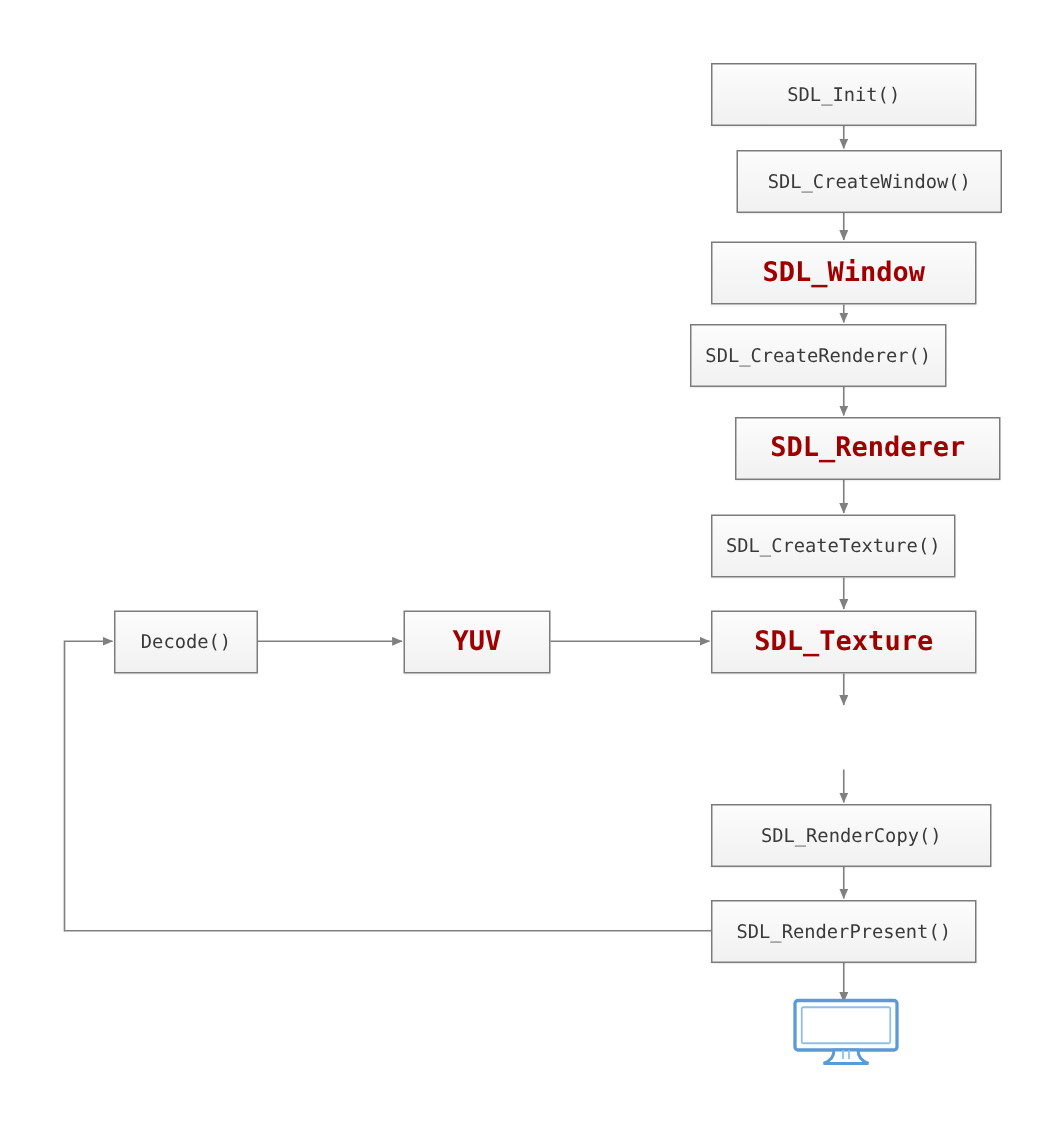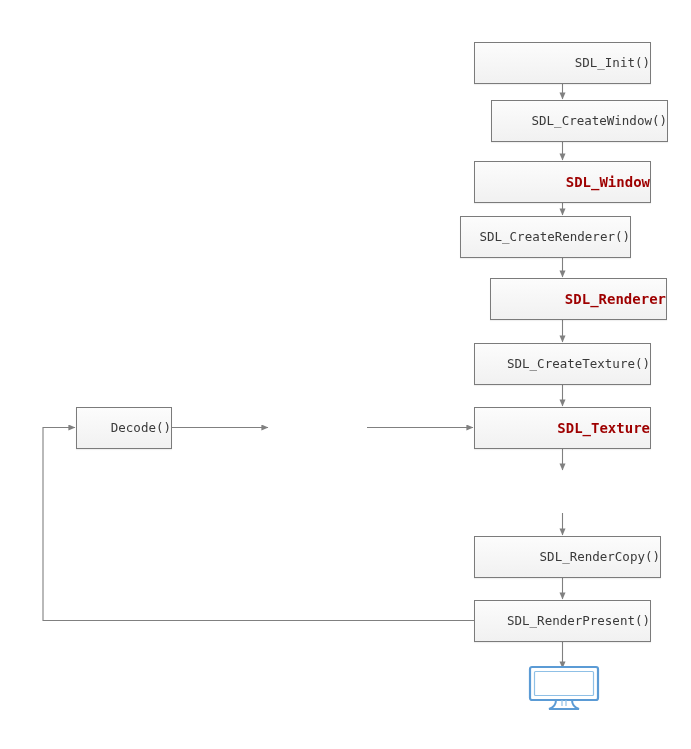--- a/index.html
+++ b/index.html
@@ -23,34 +23,34 @@
     height: 749px;
   }
 
   .node {
     position: absolute;
     box-sizing: border-box;
     border: 1px solid #7b7b7b;
     background: linear-gradient(to bottom, #fcfcfc 0%, #f7f7f7 45%, #f1f1f1 100%);
     display: flex;
     align-items: center;
-    justify-content: flex-end;
+    justify-content: center;
     font-family: "DejaVu Sans Mono", "Liberation Mono", monospace;
     font-size: 12.5px;
     color: #3a3a3a;
     letter-spacing: 0px;
     line-height: 1;
     white-space: nowrap;
     box-shadow: 0 1px 1px rgba(0,0,0,0.06);
   }
 
   .node.struct {
     color: #9e0000;
     font-weight: bold;
-    font-size: 14px;
+    font-size: 18px;
   }
 
   .node .label {
     display: block;
   }
 
   
   #edges {
     position: absolute;
     left: 0;
@@ -113,41 +113,44 @@
   </div>
 
   <div class="node" style="left:460px; top:216px; width:171px; height:42px;">
     <span class="label">SDL_CreateRenderer()</span>
   </div>
 
   <div class="node struct" style="left:474px; top:278px; width:177px; height:42px;margin-left:16px;">
     <span class="label">SDL_Renderer</span>
   </div>
 
-  <div class="node" style="left:474px; top:343px; width:177px; height:42px;">
+  <div class="node" style="left:474px; top:343px; width:163px; height:42px;">
     <span class="label">SDL_CreateTexture()</span>
   </div>
 
   <div class="node struct" style="left:474px; top:407px; width:177px; height:42px;">
     <span class="label">SDL_Texture</span>
   </div>
 
 
   <div class="node" style="left:474px; top:536px; width:187px; height:42px;">
     <span class="label">SDL_RenderCopy()</span>
   </div>
 
   <div class="node" style="left:474px; top:600px; width:177px; height:42px;">
     <span class="label">SDL_RenderPresent()</span>
   </div>
 
   <div class="node" style="left:76px; top:407px; width:96px; height:42px;">
     <span class="label">Decode()</span>
   </div>
 
+  <div class="node struct" style="left:269px; top:407px; width:98px; height:42px;">
+    <span class="label">YUV</span>
+  </div>
 
   <svg id="monitor" viewBox="0 0 72 46" xmlns="http://www.w3.org/2000/svg">
     <rect x="2" y="2" width="68" height="33" rx="2" ry="2" fill="#ffffff" stroke="#5b9bd5" stroke-width="2.2"></rect>
     <rect x="6.5" y="6.5" width="59" height="24" rx="1" ry="1" fill="#ffffff" stroke="#8fc0e6" stroke-width="1.2"></rect>
     <path d="M28,35 C28,39 25.5,42.5 21,44 L51,44 C46.5,42.5 44,39 44,35 Z" fill="#ffffff" stroke="#5b9bd5" stroke-width="2"></path>
     <path d="M34,35 L34,41 M38,35 L38,41" stroke="#8fc0e6" stroke-width="1.2"></path>
   </svg>
 
 </div>
 

